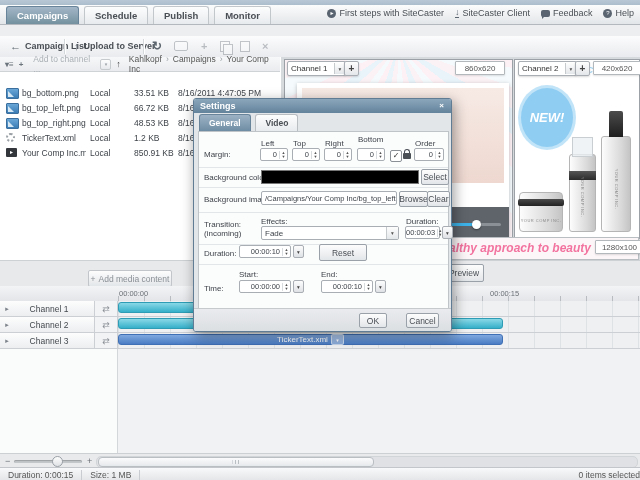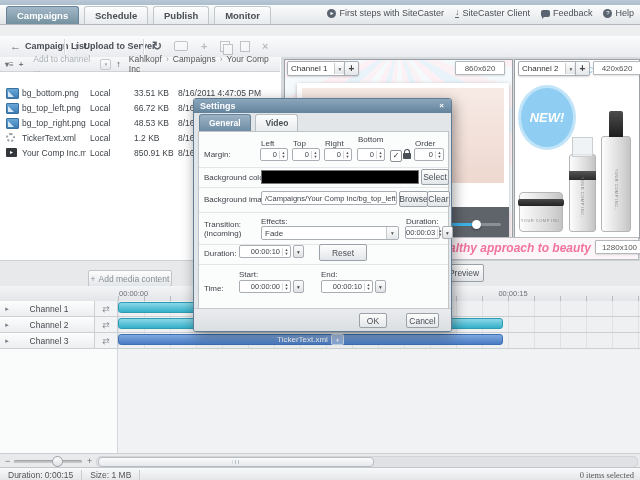--- a/index.html
+++ b/index.html
@@ -127,21 +127,21 @@
   .stdbtn{position:absolute;background:linear-gradient(#fdfdfd,#e3e6e9);border:1px solid #9aa1a8;
      border-radius:2px;font-size:8.5px;color:#4a4f55;display:flex;align-items:center;justify-content:center;cursor:pointer;}
   .addmedia{left:88px;top:9px;width:82px;height:15px;color:#8a9096;border-color:#c2c6ca;gap:3px;}
 
   
   .ruler{left:0;top:286px;width:640px;height:15px;background:linear-gradient(#f3f4f6,#e3e5e8);
      border-bottom:1px solid #c3c7cb;font-size:7.5px;color:#6b7076;}
   .ticks{position:absolute;left:118px;right:0;bottom:0;height:5px;
      background:repeating-linear-gradient(90deg,#b8bcc0 0 1px,transparent 1px 26px);}
   .rlbl0{position:absolute;left:119px;top:3px;}
-  .rlbl15{position:absolute;left:490px;width:46px;text-align:center;top:3px;}
+  .rlbl15{position:absolute;left:490px;width:46px;text-align:left;top:3px;}
 
   .chrow{position:absolute;left:0;width:640px;height:15px;border-bottom:1px solid #ccd0d4;display:flex;}
   .chname{width:94px;background:linear-gradient(#fdfdfd,#ecEEF0);background:linear-gradient(#fdfdfd,#eceef0);
      border-right:1px solid #ccd0d4;display:flex;align-items:center;font-size:8.5px;color:#44494e;}
   .chname .exp{width:14px;text-align:center;color:#7c828a;font-size:7px;}
   .chname .nm{flex:1;text-align:center;padding-right:10px;}
   .chhandle{width:22px;border-right:1px solid #ccd0d4;display:flex;align-items:center;justify-content:center;
      color:#8a9096;font-size:9px;background:#f2f3f5;}
   .chlane{flex:1;position:relative;background:#eef0f1;
      background-image:repeating-linear-gradient(90deg,#dfe2e5 0 1px,transparent 1px 26px);}
@@ -164,21 +164,21 @@
      background:linear-gradient(#fdfdfd,#dfe2e5);border:1px solid #9aa0a6;}
   .hscroll{position:absolute;left:96px;top:2px;width:540px;height:10px;border-radius:5px;background:#dfe1e4;border:1px solid #d2d5d8;}
   .hthumb{position:absolute;left:1px;top:0px;width:274px;height:8px;border-radius:4px;
      background:linear-gradient(#fbfbfc,#e6e9ec);border:1px solid #b9bec3;}
   .hgrip{position:absolute;left:50%;top:2px;width:7px;height:4px;transform:translateX(-50%);
      background:repeating-linear-gradient(90deg,#b9bec3 0 1px,transparent 1px 3px);}
 
   .statusbar{left:0;top:467px;width:640px;height:13px;background:linear-gradient(#f8f9fa,#e2e4e7);
      border-top:1px solid #c3c6ca;display:flex;align-items:center;font-size:8.5px;color:#555;}
   .st-item{padding:0 8px;border-right:1px solid #c9ccd0;height:10px;line-height:10px;}
-  .st-right{margin-left:auto;padding-right:6px;font-family:Liberation Serif, serif;}
+  .st-right{margin-left:auto;}
 
   
   .dlg{left:193px;top:98px;width:257px;height:232px;background:#e2e6e9;
      border:1px solid #5f7c94;border-radius:3px;box-shadow:2px 4px 14px rgba(0,0,0,.4);}
   .dlg-title{position:absolute;left:0;top:0;width:100%;height:14px;border-radius:2px 2px 0 0;
      background:linear-gradient(#8ba6bb,#63839c);color:#fff;font-weight:bold;font-size:9px;
      display:flex;align-items:center;padding-left:6px;box-sizing:border-box;}
   .dlg-close{position:absolute;right:4px;top:1px;width:11px;height:11px;color:#fff;font-size:8px;
      display:flex;align-items:center;justify-content:center;cursor:pointer;}
   .dlg-tabs{position:absolute;left:5px;top:15px;height:17px;}

